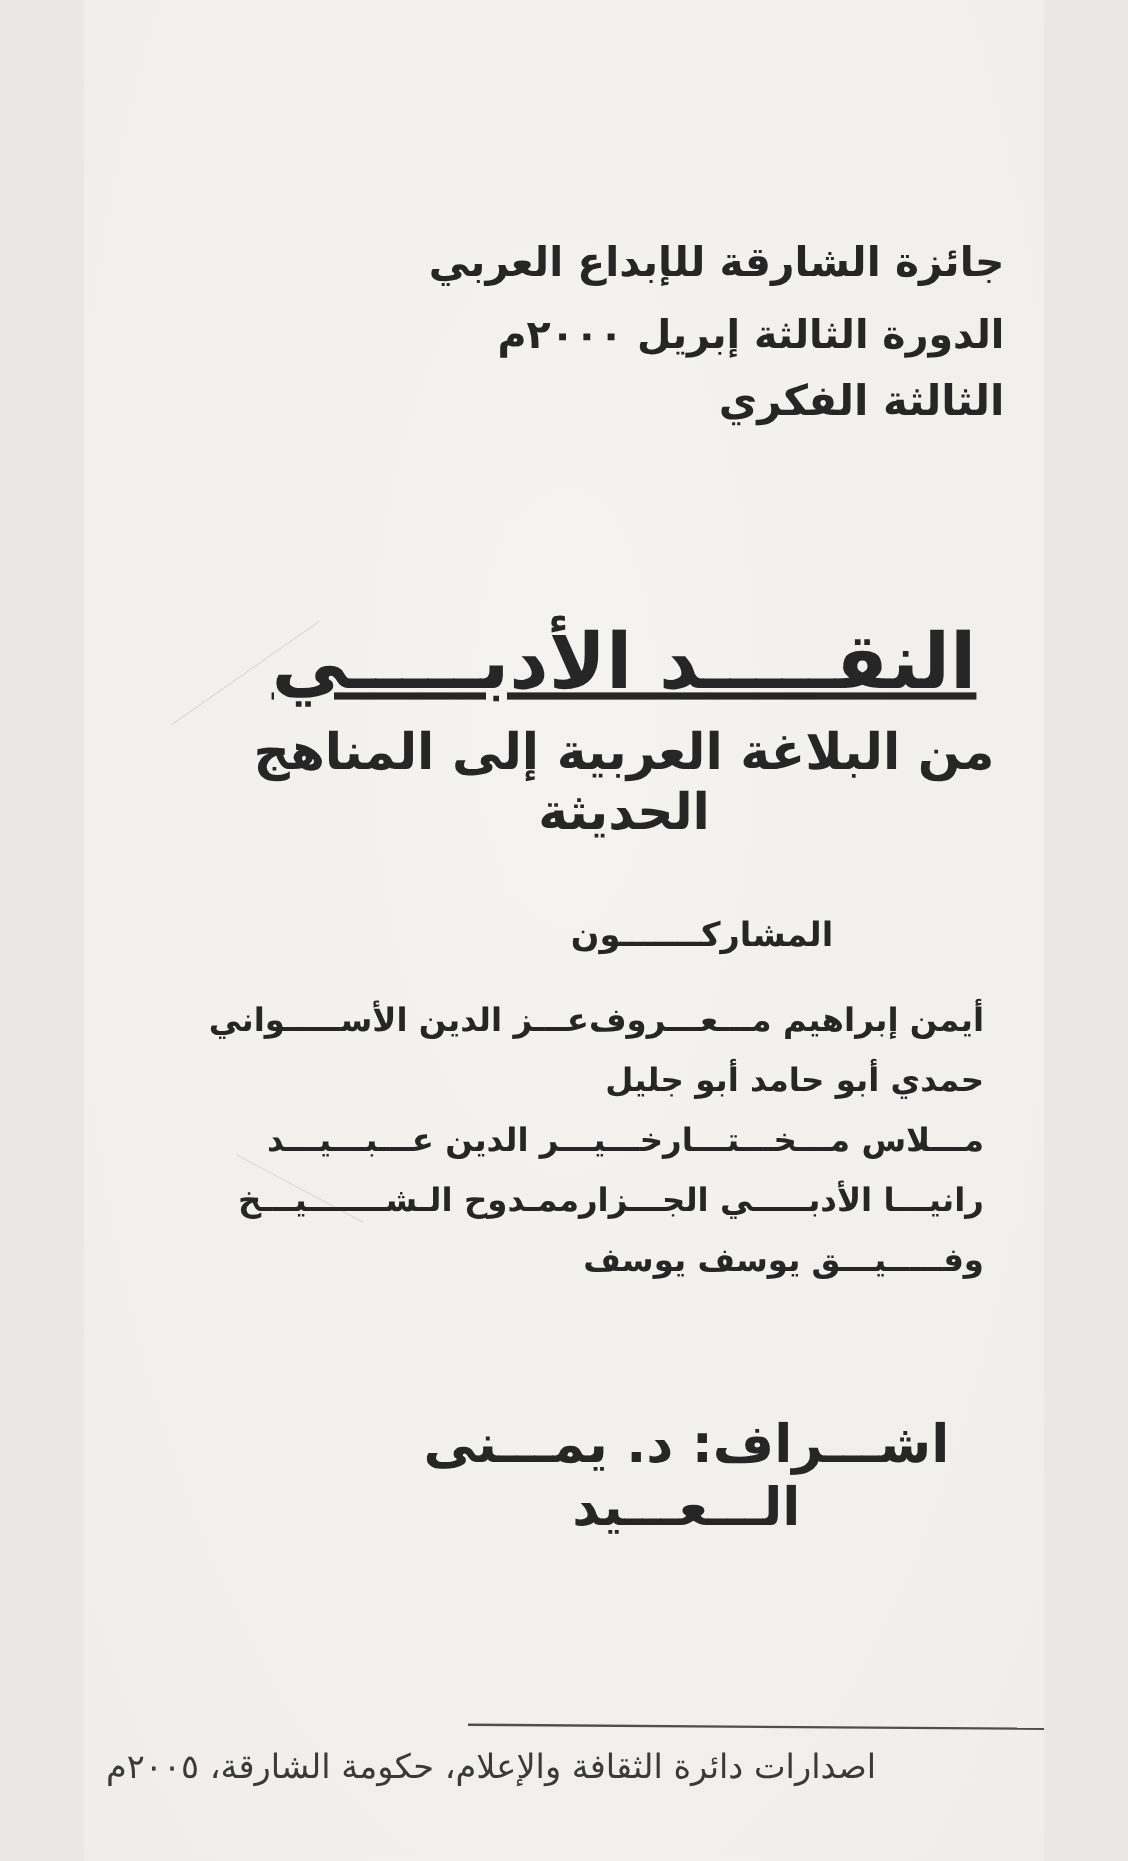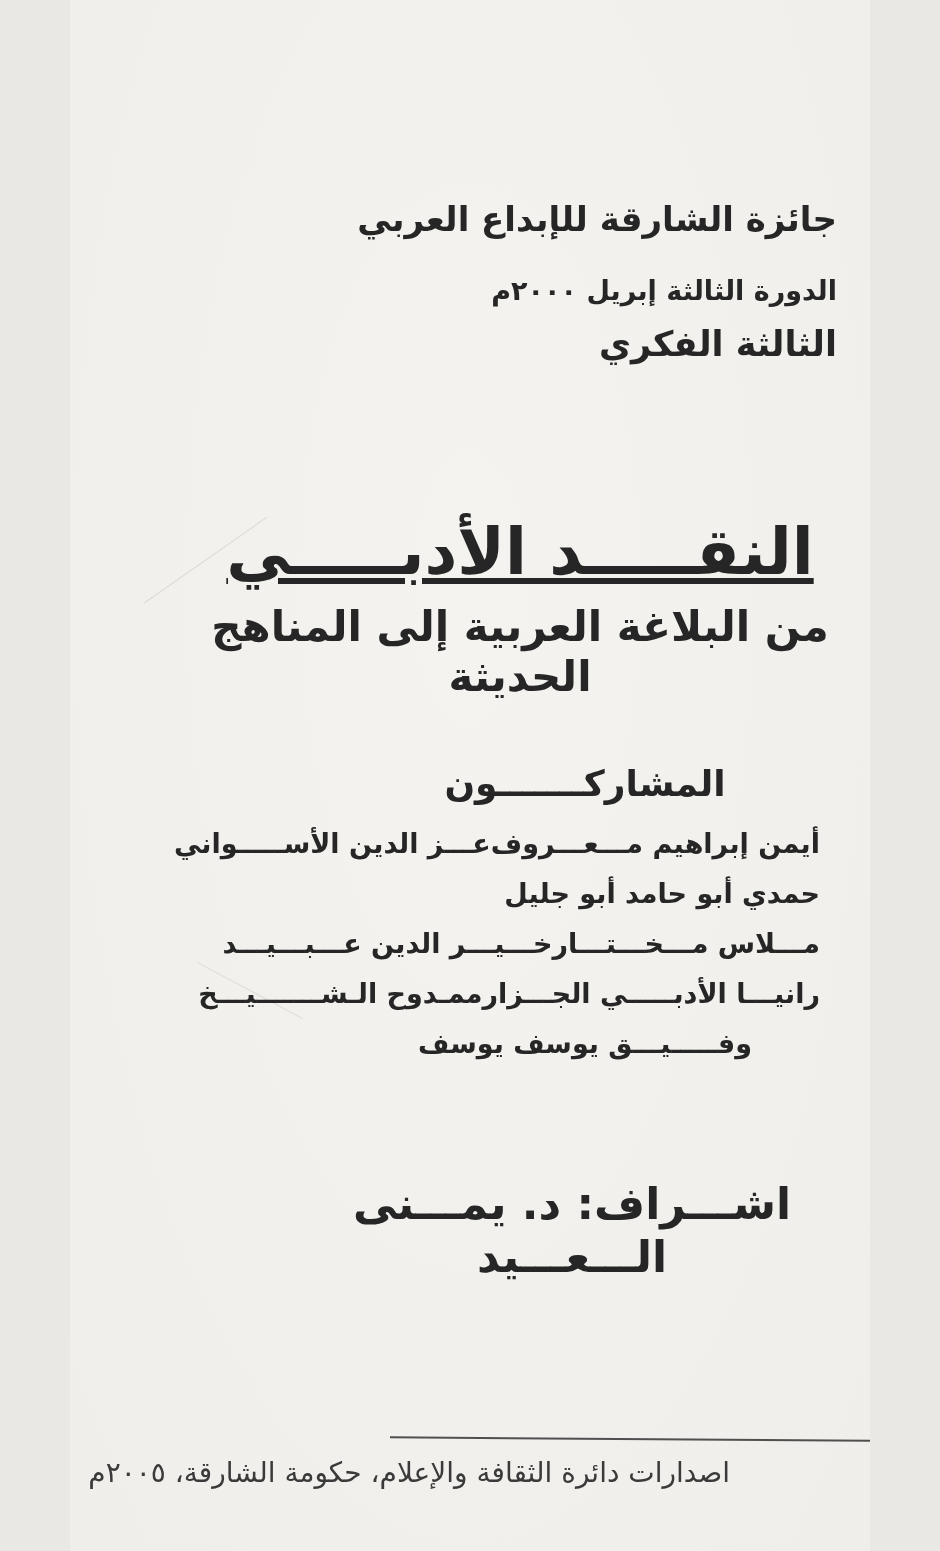--- a/index.html
+++ b/index.html
@@ -21,21 +21,21 @@
 
   
   .award-block {
     position: absolute;
     top: 198px;
     right: 33px;
     text-align: right;
     font-weight: bold;
   }
   .award-name   { font-size: 34px; line-height: 1.25; letter-spacing: -0.5px; }
-  .award-session{ font-size: 27px; line-height: 1.2; margin-top: 34px; }
+  .award-session{ font-size: 33px; line-height: 1.2; margin-top: 18px; }
   .award-field  { font-size: 35px; line-height: 1.2; margin-top: 16px; }
 
   
   .title-block {
     position: absolute;
     top: 516px;
     left: 100px;
     right: 0;
     text-align: center;
     font-weight: bold;
@@ -45,36 +45,35 @@
 
   
   .participants-section {
     position: absolute;
     top: 762px;
     right: 50px;
     left: 280px;
   }
   .participants-heading {
     text-align: center;
-    font-size: 36px;
+    font-size: 28px;
     font-weight: bold;
     line-height: 1.2;
-    margin-bottom: 20px;
+    margin-bottom: 36px;
   }
   .name-row {
     display: flex;
     justify-content: space-between;
     align-items: flex-start;
     height: 50px;
     font-size: 27px;
     font-weight: bold;
     line-height: 1.4;
   }
   .name-row.single {
-    justify-content: center;
     height: 48px;
   }
   .name { white-space: nowrap; }
 
   
   .supervision {
     position: absolute;
     top: 1178px;
     left: 204px;
     right: 0;

